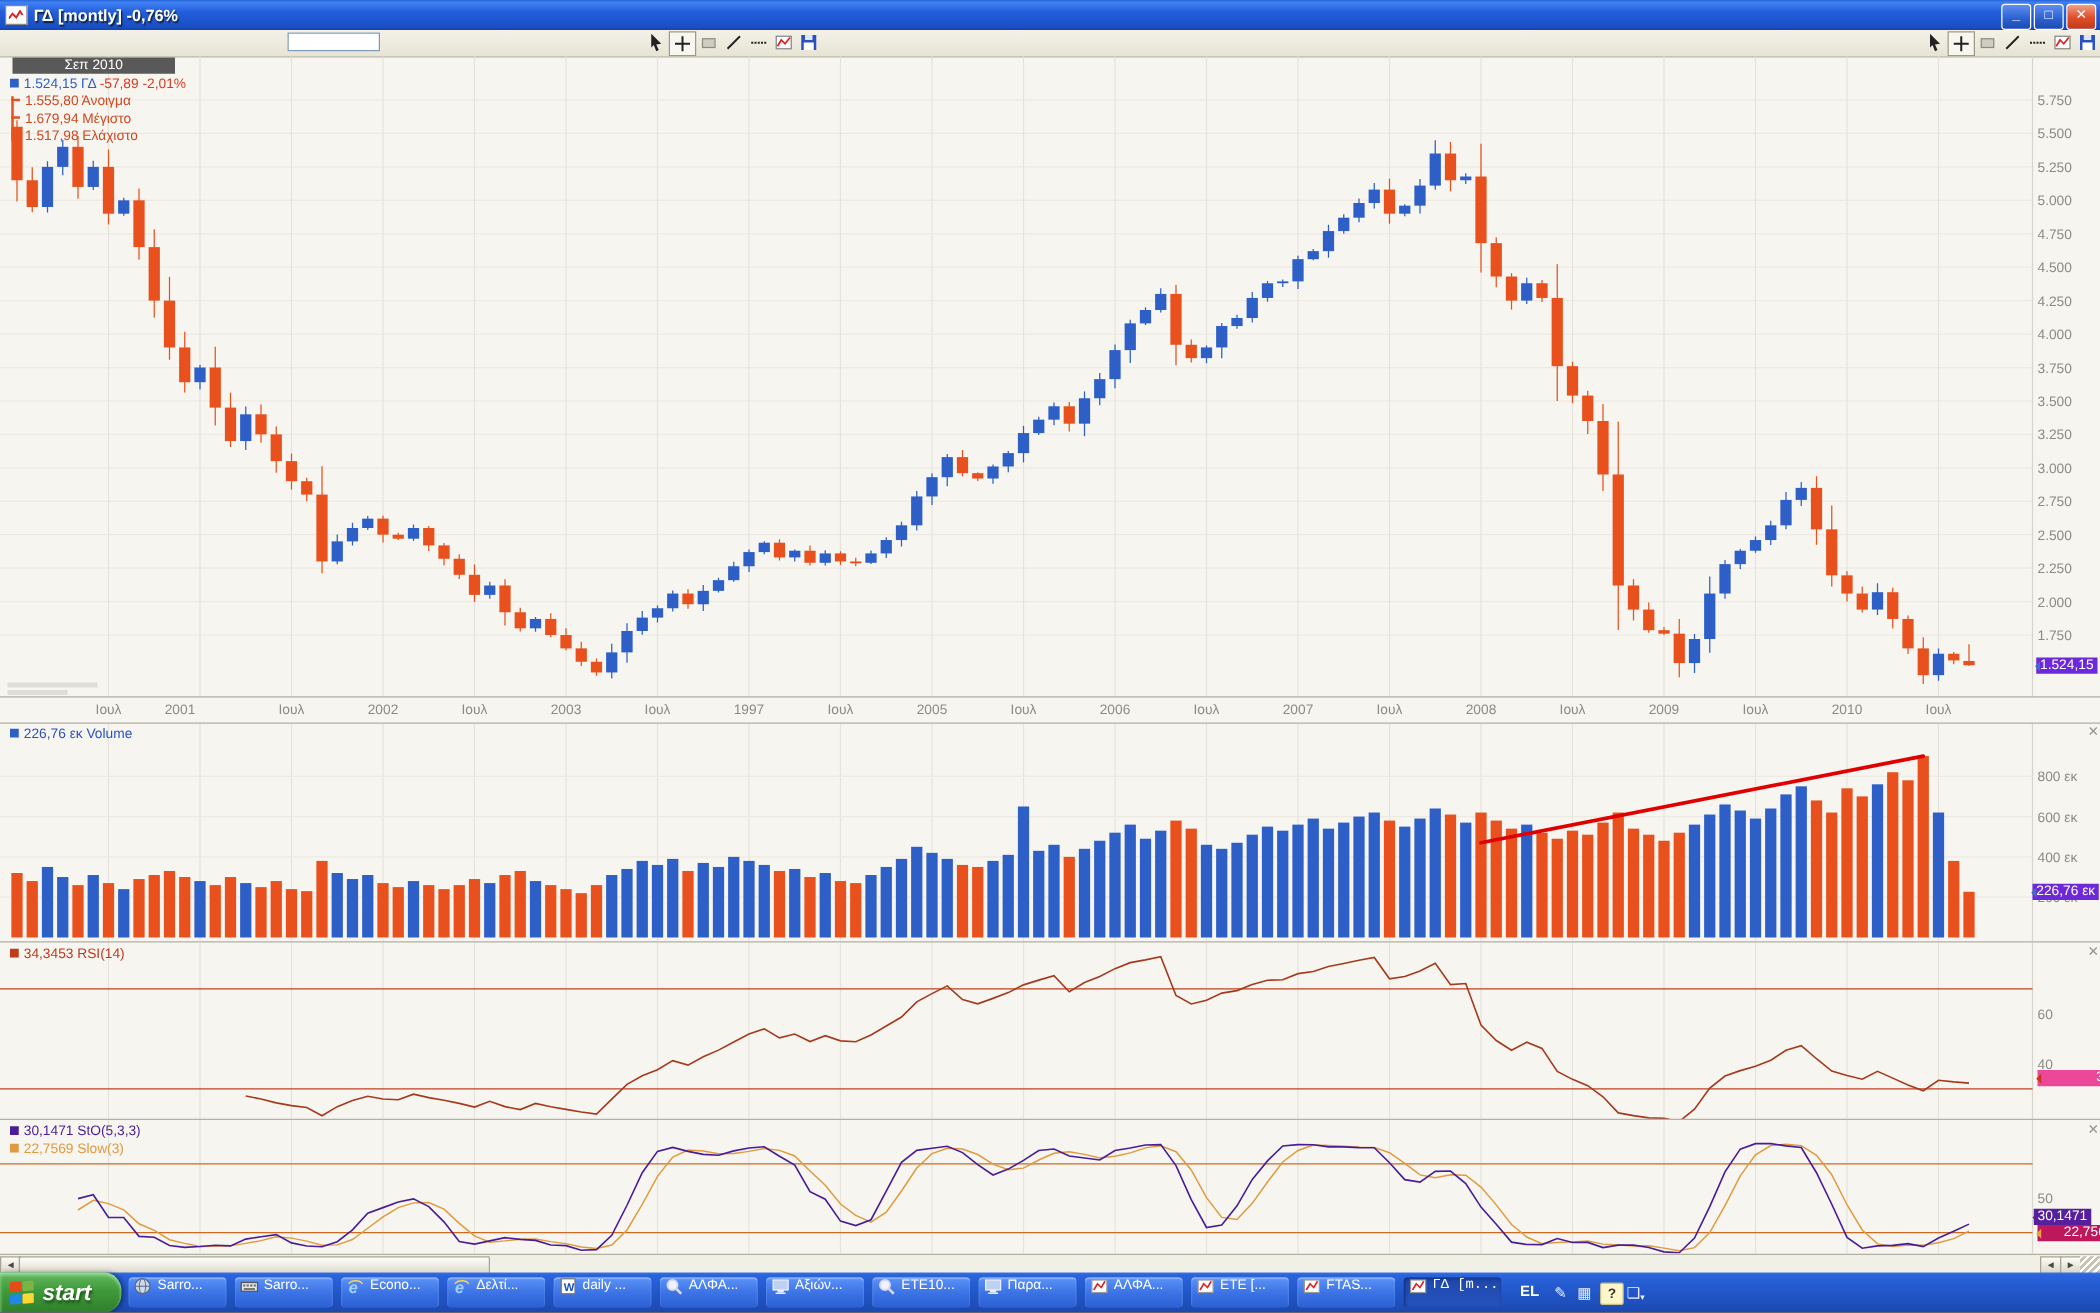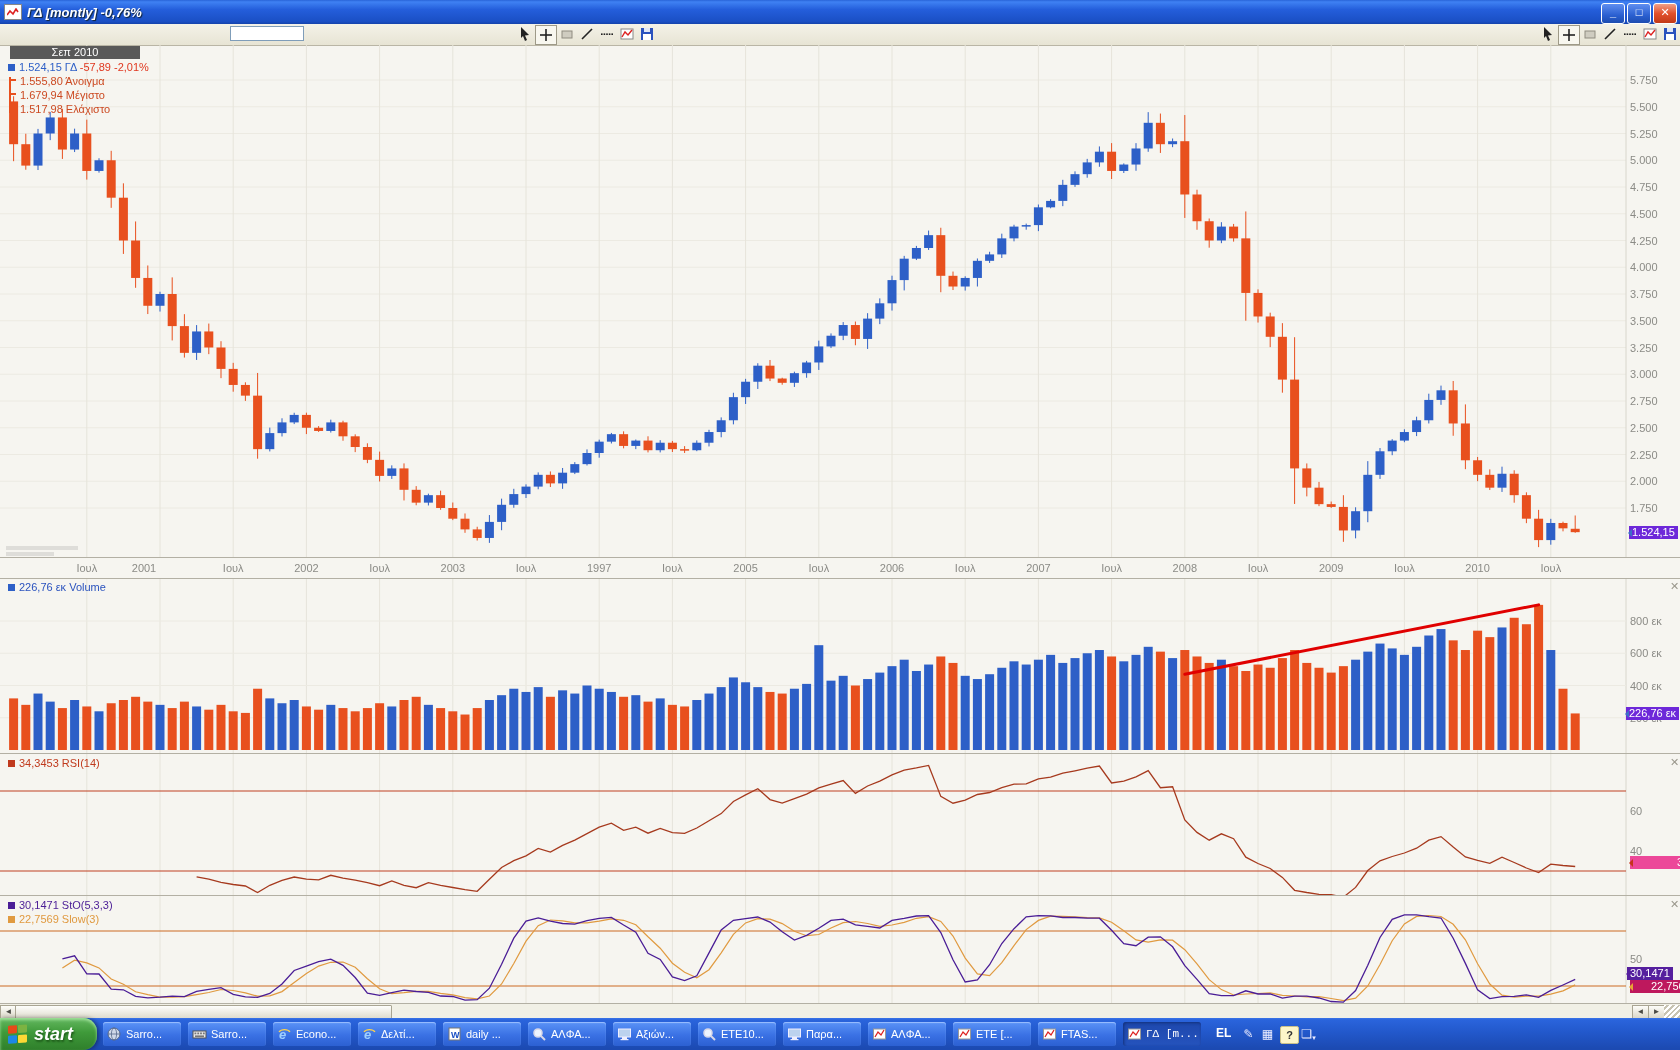--- a/index.html
+++ b/index.html
@@ -4,21 +4,21 @@
 <style>
   html,body{margin:0;padding:0;background:#000;}
   #screen{position:relative;width:1680px;height:1050px;overflow:hidden;
     font-family:"Liberation Sans","DejaVu Sans",sans-serif;background:#f6f5f0;}
   
   .titlebar{position:absolute;left:0;top:0;width:1680px;height:24px;
     background:linear-gradient(#2964d8 0%,#3f81f3 8%,#245edb 40%,#1a4fc4 90%,#1543ab 100%);
     display:flex;align-items:center;color:#fff;}
   .titlebar .appicon{width:16px;height:14px;margin:0 5px 0 4px;background:#fff;border:1px solid #888;
     display:flex;align-items:center;justify-content:center;}
-  .titlebar .title{font-size:13px;font-weight:bold;text-shadow:1px 1px 1px #123;font-style:italic;}
+  .titlebar .title{font-size:13px;font-weight:bold;text-shadow:1px 1px 1px #123;}
   .wincontrols{position:absolute;right:3px;top:3px;display:flex;gap:2px;}
   .winbtn{width:22px;height:19px;border:1px solid #fff;border-radius:3px;color:#fff;
     font-size:11px;line-height:17px;text-align:center;font-weight:bold;
     background:linear-gradient(#5f8ef0,#2a5fd0 60%,#1d4cb0);}
   .winbtn.close{background:linear-gradient(#f0a088,#e2502c 50%,#c23a18);}
   
   .toolbar{position:absolute;left:0;top:24px;width:1680px;height:21px;
     background:linear-gradient(#f4f2e8,#e7e4d4);border-bottom:1px solid #b9b5a5;}
   .tbinput{position:absolute;left:230px;top:2px;width:68px;height:13px;border:1px solid #7f9db9;
     background:#fff;font-size:11px;padding:0 2px;}
@@ -54,21 +54,21 @@
   .taskbar{position:absolute;left:0;top:1018px;width:1680px;height:32px;
     background:linear-gradient(#3a74e8 0%,#2a64dc 6%,#2258cb 45%,#1c4ab2 95%);}
   .startbtn{position:absolute;left:0;top:0;height:32px;width:97px;border-radius:0 14px 14px 0;
     background:linear-gradient(#64b860 0%,#3f9a3a 45%,#2f7f2b 100%);display:flex;align-items:center;
     box-shadow:inset 0 2px 3px #9fe09a, 2px 0 4px rgba(0,0,0,.4);color:#fff;}
   .startbtn .slabel{font-size:18px;font-weight:bold;font-style:italic;text-shadow:1px 2px 2px #1e5a1a;margin-left:6px;}
   .flag{width:20px;height:18px;margin-left:8px;display:grid;grid-template-columns:9px 9px;grid-gap:1px;transform:skewY(-4deg);}
   .flag i{height:8px;border-radius:1px;}
   .taskbtn{position:absolute;top:4px;height:24px;width:78px;border-radius:3px;color:#fff;font-size:11px;
     background:linear-gradient(#5b93f7,#3a71e4 55%,#2c60d2);box-shadow:inset 0 1px 1px #9cc0ff;
-    display:flex;align-items:center;gap:4px;padding:0 4px;box-sizing:border-box;white-space:nowrap;overflow:hidden;}
+    display:flex;align-items:flex-start;gap:4px;padding:0 4px;box-sizing:border-box;white-space:nowrap;overflow:hidden;}
   .taskbtn.active{background:linear-gradient(#1e48ad,#2553bd);box-shadow:inset 1px 1px 3px #12307a;}
   .lang{position:absolute;top:8px;color:#fff;font-size:12px;font-weight:bold;}
   .lbicon{position:absolute;top:8px;width:17px;height:16px;color:#eef;font-size:12px;text-align:center;line-height:16px;}
   .helpico{background:#fdf6c9;color:#333;border:1px solid #c9c08a;font-weight:bold;font-size:11px;border-radius:2px;}
   .tray{position:absolute;right:0;top:0;height:32px;left:1352px;
     background:linear-gradient(#2a9ae0 0%,#1584d0 50%,#0f6cb4 100%);box-shadow:inset 3px 0 4px rgba(0,0,30,.45);
     display:flex;align-items:center;}
   .trayico{width:14px;height:14px;border-radius:3px;margin-left:4px;box-shadow:0 0 1px #033;}
   .clock{color:#fff;font-size:12px;margin-left:8px;text-shadow:0 1px 1px #036;}
 </style>

